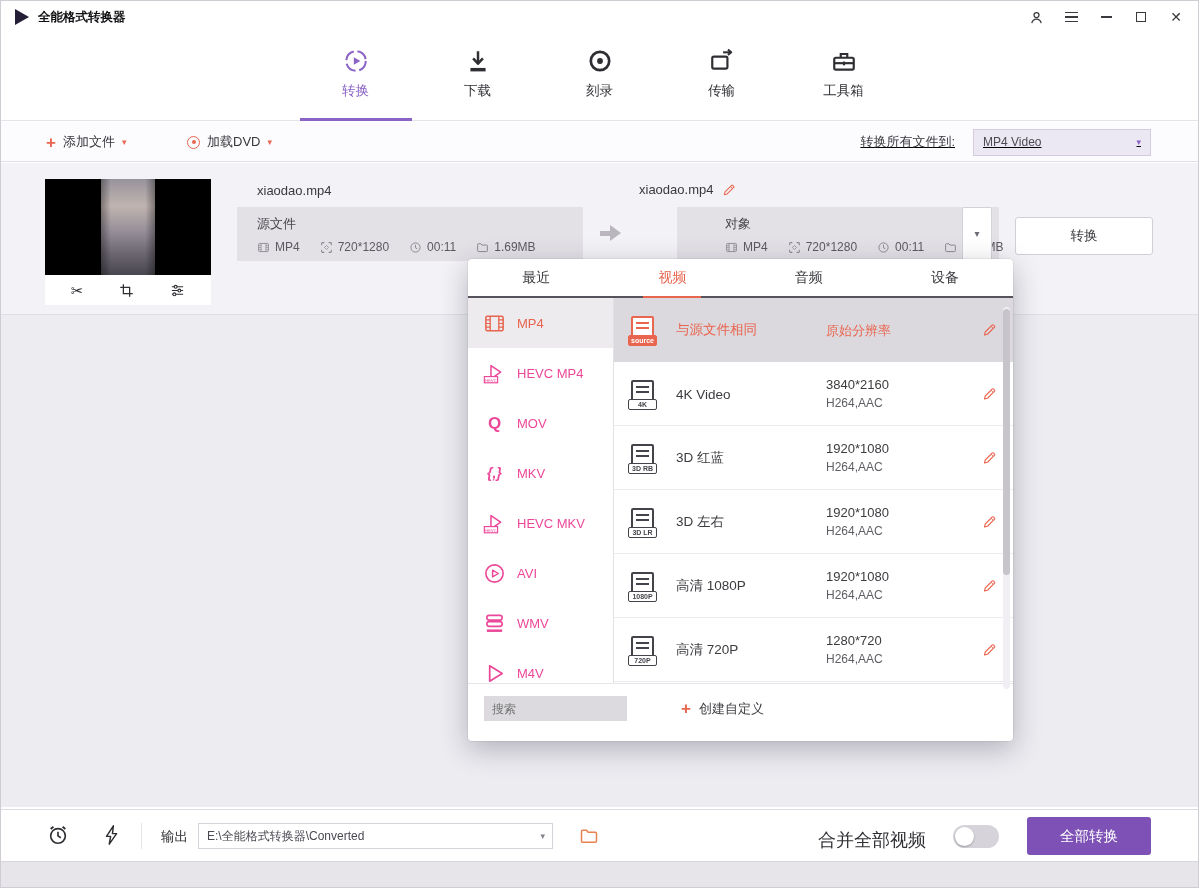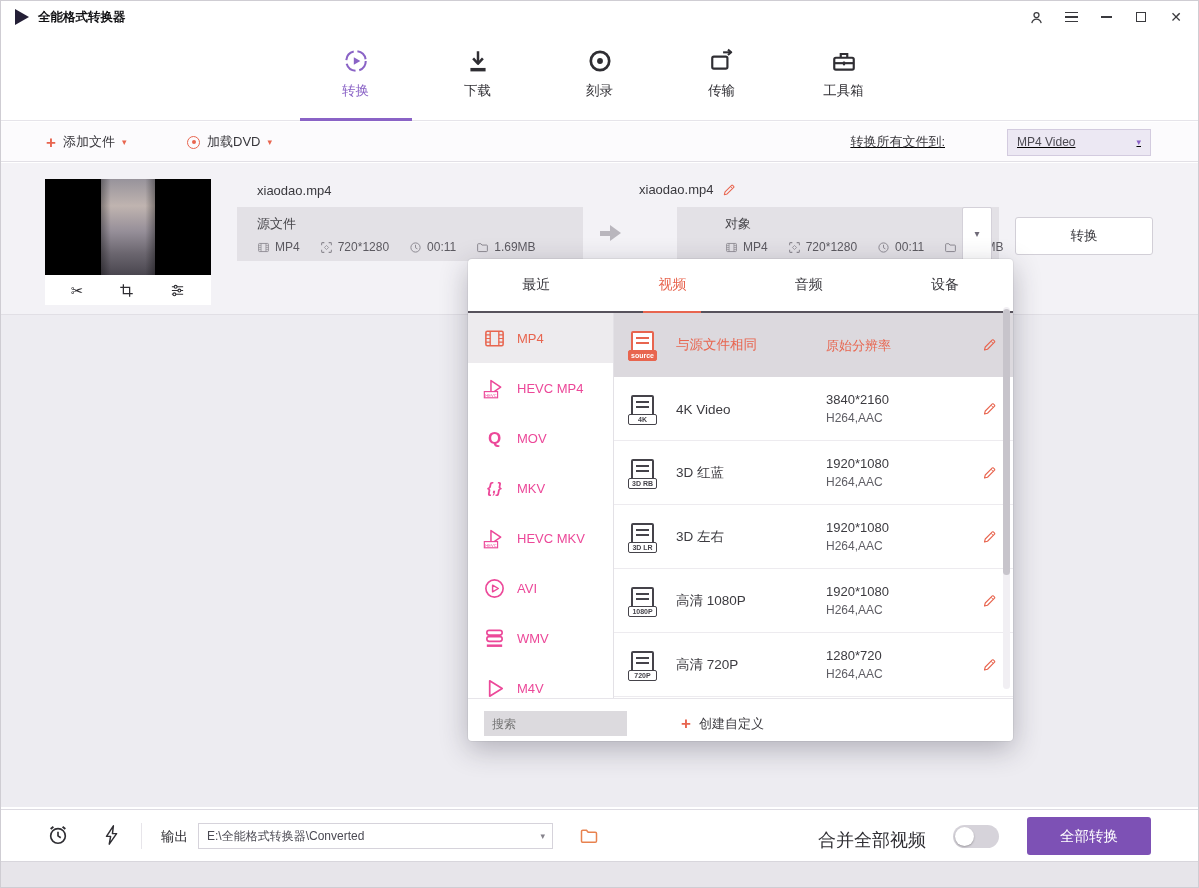--- a/index.html
+++ b/index.html
@@ -34,21 +34,21 @@
   .plus-glyph{color:#e8654f;font-size:17px;font-weight:bold;line-height:1;}
   .dvd-circle{width:13px;height:13px;border:1.6px solid #e8654f;border-radius:50%;position:relative;}
   .dvd-circle::after{content:"";position:absolute;left:50%;top:50%;transform:translate(-50%,-50%);width:4px;height:4px;background:#e8654f;border-radius:50%;}
   .caret{font-size:9px;line-height:1;}
   .caret.orange{color:#e8654f;} .caret.purple{color:#8a63c6;} .caret.gray{color:#85828b;} .caret.dark{color:#6f6a78;font-size:10px;}
   .seg{position:absolute;left:505px;top:5px;display:flex;height:30px;}
   .seg-btn{width:93px;display:flex;align-items:center;justify-content:center;font-size:13px;cursor:pointer;background:#d9d7db;color:#46454a;}
   .seg-btn.active{background:#6e6a73;color:#fff;}
   .convert-to{position:absolute;right:47px;top:0;height:40px;display:flex;align-items:center;gap:18px;text-decoration:underline;}
   .ct-label{font-size:13px;color:#38373c;}
-  .format-select{width:144px;height:27px;border:1px solid #d3cbdf;background:#ece8f3;display:flex;align-items:center;justify-content:space-between;padding:0 9px;font-size:12px;color:#4c4a52;cursor:pointer;margin-left:44px;}
+  .format-select{width:178px;height:27px;border:1px solid #d3cbdf;background:#ece8f3;display:flex;align-items:center;justify-content:space-between;padding:0 9px;font-size:12px;color:#4c4a52;cursor:pointer;}
 
   
   .content{position:absolute;top:162px;left:0;right:0;top:162px;bottom:80px;background:#edecf1;}
   .file-row{position:absolute;top:0;left:0;right:0;height:152px;background:#f3f2f6;border-bottom:1px solid #e1dfe5;}
   .thumb{position:absolute;left:44px;top:16px;width:166px;height:96px;background:#000;display:flex;justify-content:center;overflow:hidden;}
   .thumb-img{width:54px;height:96px;background:
       linear-gradient(90deg,rgba(0,0,0,.35) 0%,rgba(0,0,0,0) 18%,rgba(0,0,0,0) 82%,rgba(0,0,0,.35) 100%),
       linear-gradient(180deg,#97939b 0%,#c0b4b0 28%,#958e98 55%,#6a656e 78%,#4a464f 100%);}
   .thumb-tools{position:absolute;left:44px;top:112px;width:166px;height:30px;background:#fff;display:flex;align-items:center;justify-content:space-between;padding:0 26px;}
   .tool-ico{color:#2f2e33;font-size:15px;line-height:1;cursor:pointer;display:flex;align-items:center;}
@@ -65,21 +65,21 @@
   .arrow-bar{width:10px;height:5px;background:#b9b6bd;}
   .arrow-head{width:0;height:0;border-left:11px solid #b9b6bd;border-top:8px solid transparent;border-bottom:8px solid transparent;}
   .tgt-name{position:absolute;left:638px;top:19px;display:flex;align-items:center;gap:9px;font-size:13px;color:#3a393e;}
   .edit-ico{color:#e8654f;cursor:pointer;display:flex;}
   .edit-ico svg{width:14px;height:14px;}
   .tgt-dd{position:absolute;left:961px;top:44px;width:30px;height:54px;background:#fff;border:1px solid #d4d1d9;border-radius:2px;display:flex;align-items:center;justify-content:center;cursor:pointer;}
   .convert-btn{position:absolute;left:1014px;top:54px;width:138px;height:38px;background:#fff;border:1px solid #d2cfd7;border-radius:3px;font-size:13.5px;color:#3a393e;cursor:pointer;font-family:inherit;}
 
   
   .popup{position:absolute;left:467px;top:258px;width:545px;height:482px;background:#fff;border-radius:4px;box-shadow:0 8px 28px rgba(40,35,55,.30),0 0 0 1px rgba(0,0,0,.05);z-index:20;}
-  .popup-tabs{position:relative;height:54px;display:flex;border-bottom:2px solid #57525c;}
+  .popup-tabs{position:relative;height:39px;display:flex;border-bottom:2px solid #57525c;}
   .ptab{flex:1;display:flex;align-items:center;justify-content:center;font-size:14px;color:#3c3b40;cursor:pointer;position:relative;}
   .ptab.active{color:#e8654f;}
   .ptab.active::after{content:"";position:absolute;bottom:-2px;left:50%;transform:translateX(-50%);width:58px;height:2.5px;background:#e8654f;}
   .popup-body{display:flex;height:385px;}
   .fmt-col{width:146px;border-right:1px solid #e3e1e6;overflow:hidden;flex:none;}
   .fmt-item{height:50px;display:flex;align-items:center;gap:11px;padding-left:15px;font-size:13px;color:#ec4899;cursor:pointer;}
   .fmt-item.selected{background:#edebee;color:#e8654f;}
   .fmt-item svg{width:23px;height:23px;flex:none;}
   .fmt-glyph{width:23px;text-align:center;font-weight:bold;font-size:17px;flex:none;line-height:1;}
   .preset-col{flex:1;position:relative;}

